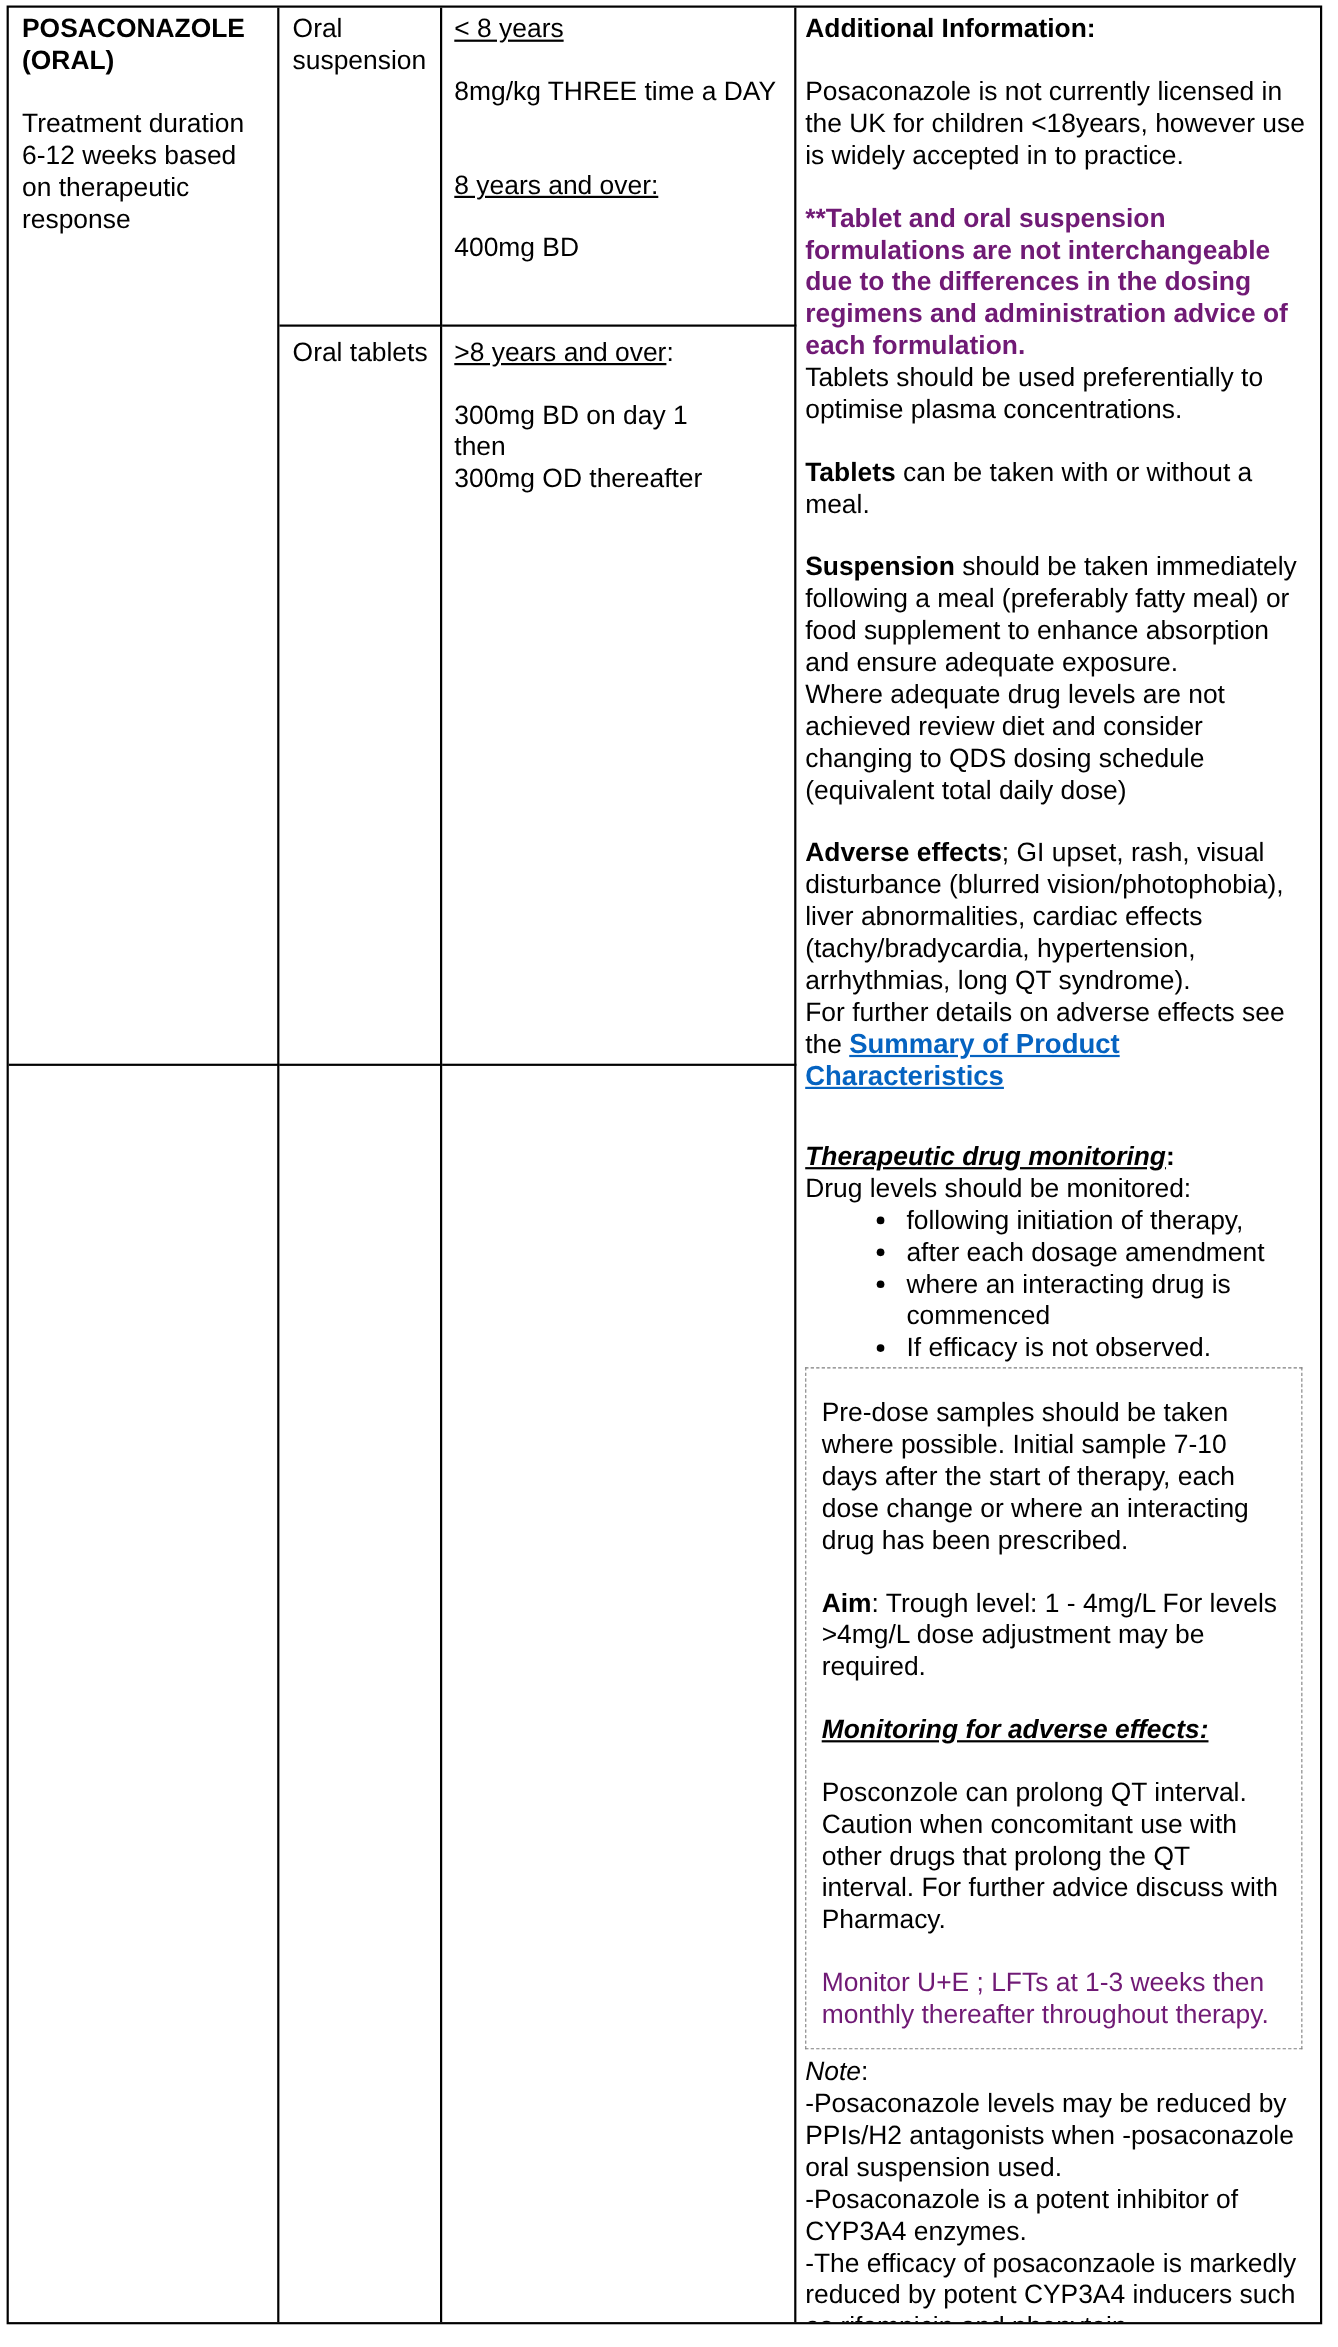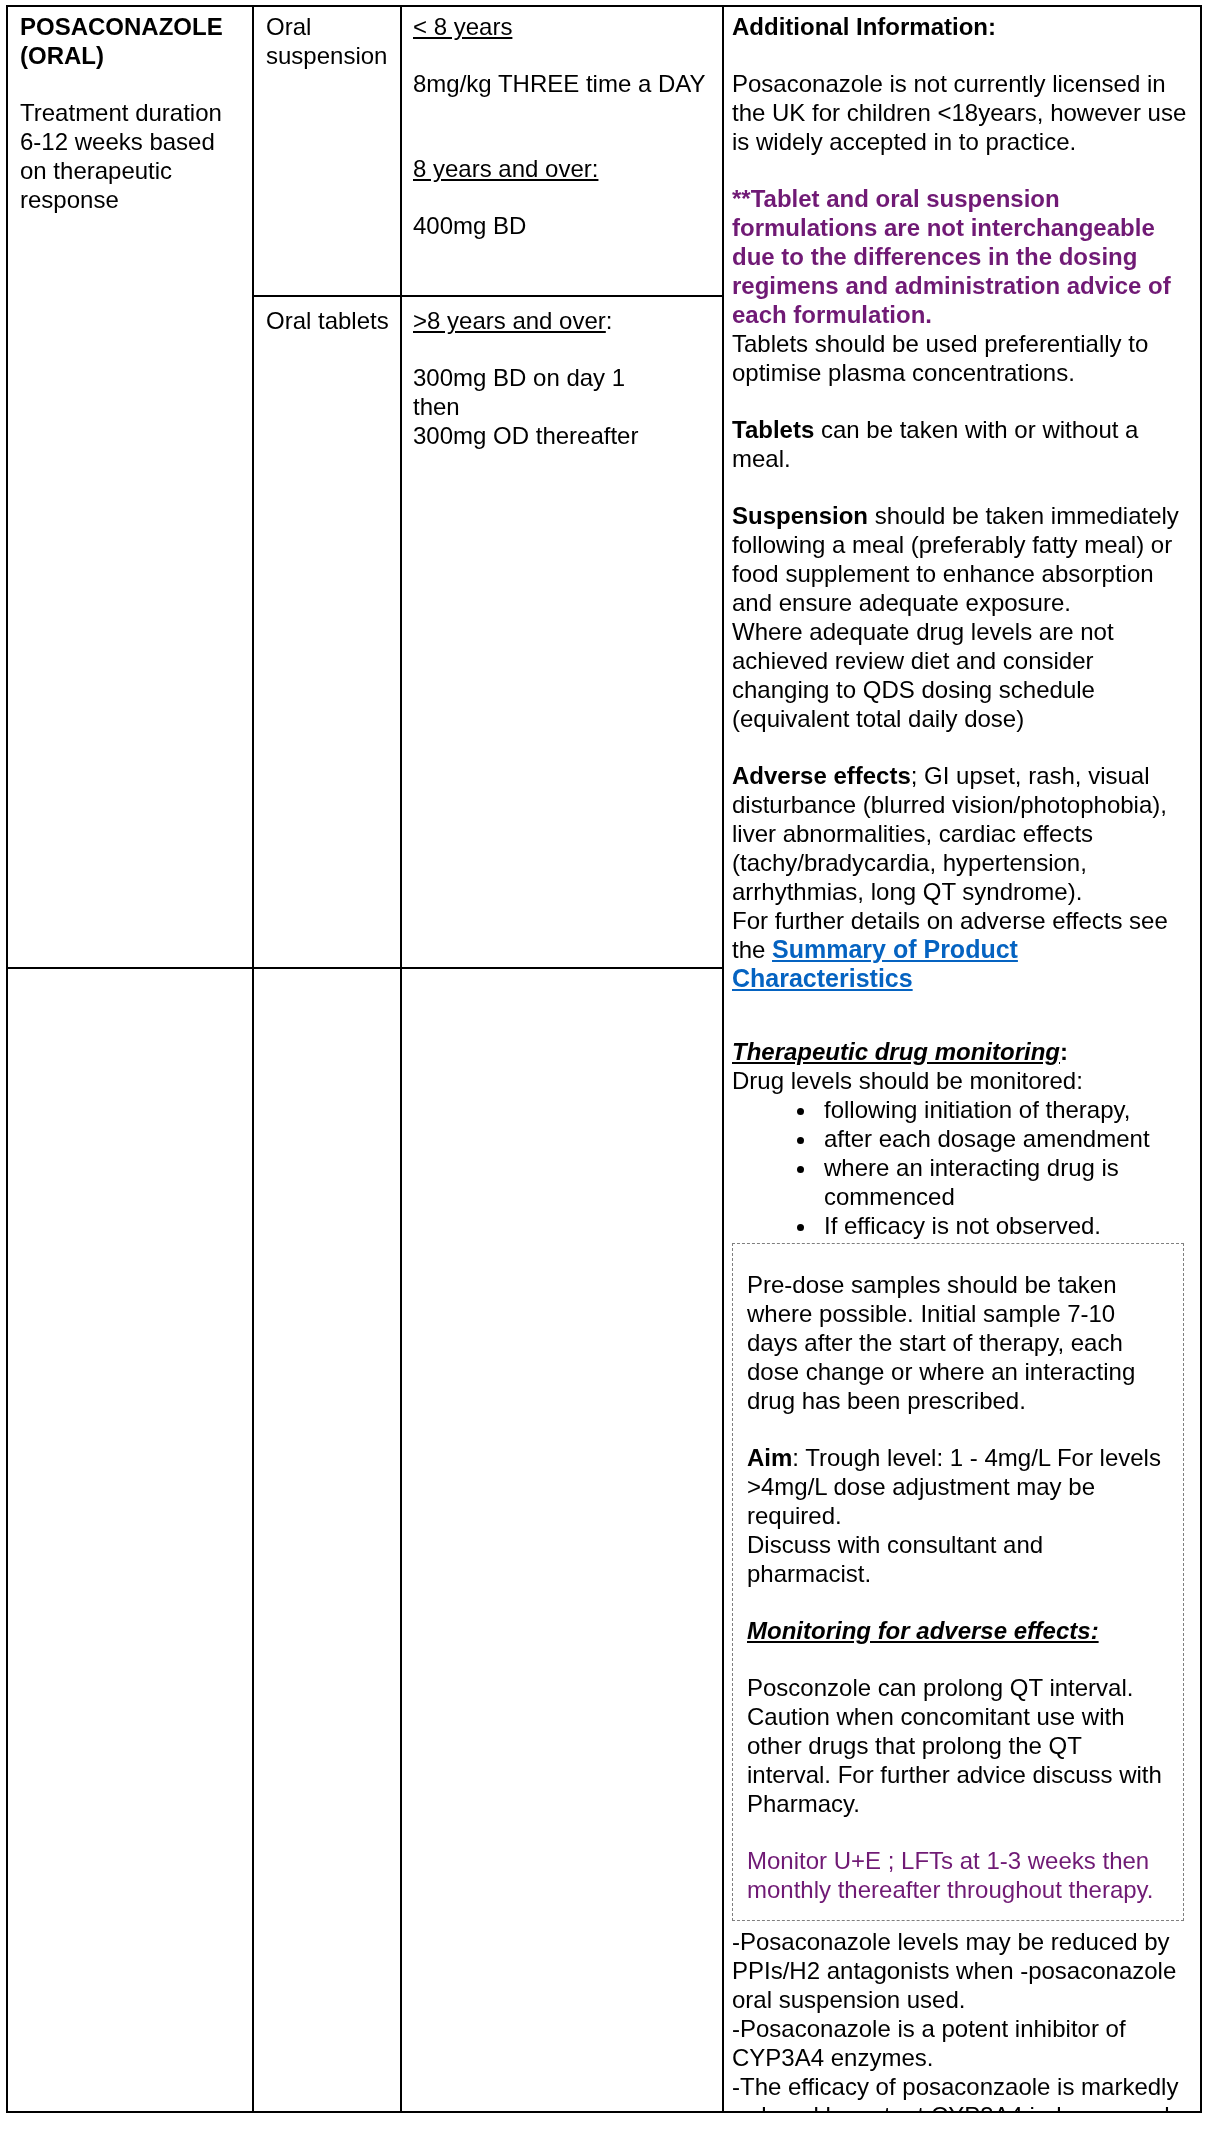--- a/index.html
+++ b/index.html
@@ -109,30 +109,30 @@
       <li>following initiation of therapy,</li>
       <li>after each dosage amendment</li>
       <li>where an interacting drug is commenced</li>
       <li>If efficacy is not observed.</li>
     </ul>
 
     <div class="mon-box">
       <p>Pre-dose samples should be taken where possible. Initial sample 7-10 days after the start of therapy, each dose change or where an interacting drug has been prescribed.</p>
 
       <p class="g1"><b>Aim</b><span>: Trough level: 1 - 4mg/L For levels &gt;4mg/L dose adjustment may be required.</span></p>
-      <p>Discuss with consultant and pharmacist.</p>
 
       <p class="g1"><span class="bi u">Monitoring for adverse effects:</span></p>
 
       <p class="g1">Posconzole can prolong QT interval. Caution when concomitant use with other drugs that prolong the QT interval. For further advice discuss with Pharmacy.</p>
 
       <p class="g1 red">Monitor U+E ; LFTs at 1-3 weeks then monthly thereafter throughout therapy.</p>
     </div>
 
     <div class="note-sec">
+      <p><i>Note</i><span>:</span></p>
       <p>-Posaconazole levels may be reduced by PPIs/H2 antagonists when -posaconazole oral suspension used.</p>
       <p>-Posaconazole is a potent inhibitor of CYP3A4 enzymes.</p>
       <p>-The efficacy of posaconzaole is markedly reduced by potent CYP3A4 inducers such as rifampicin and phenytoin.</p>
 
     </div>
   </div>
 
 </div>
 
 </body></html>

